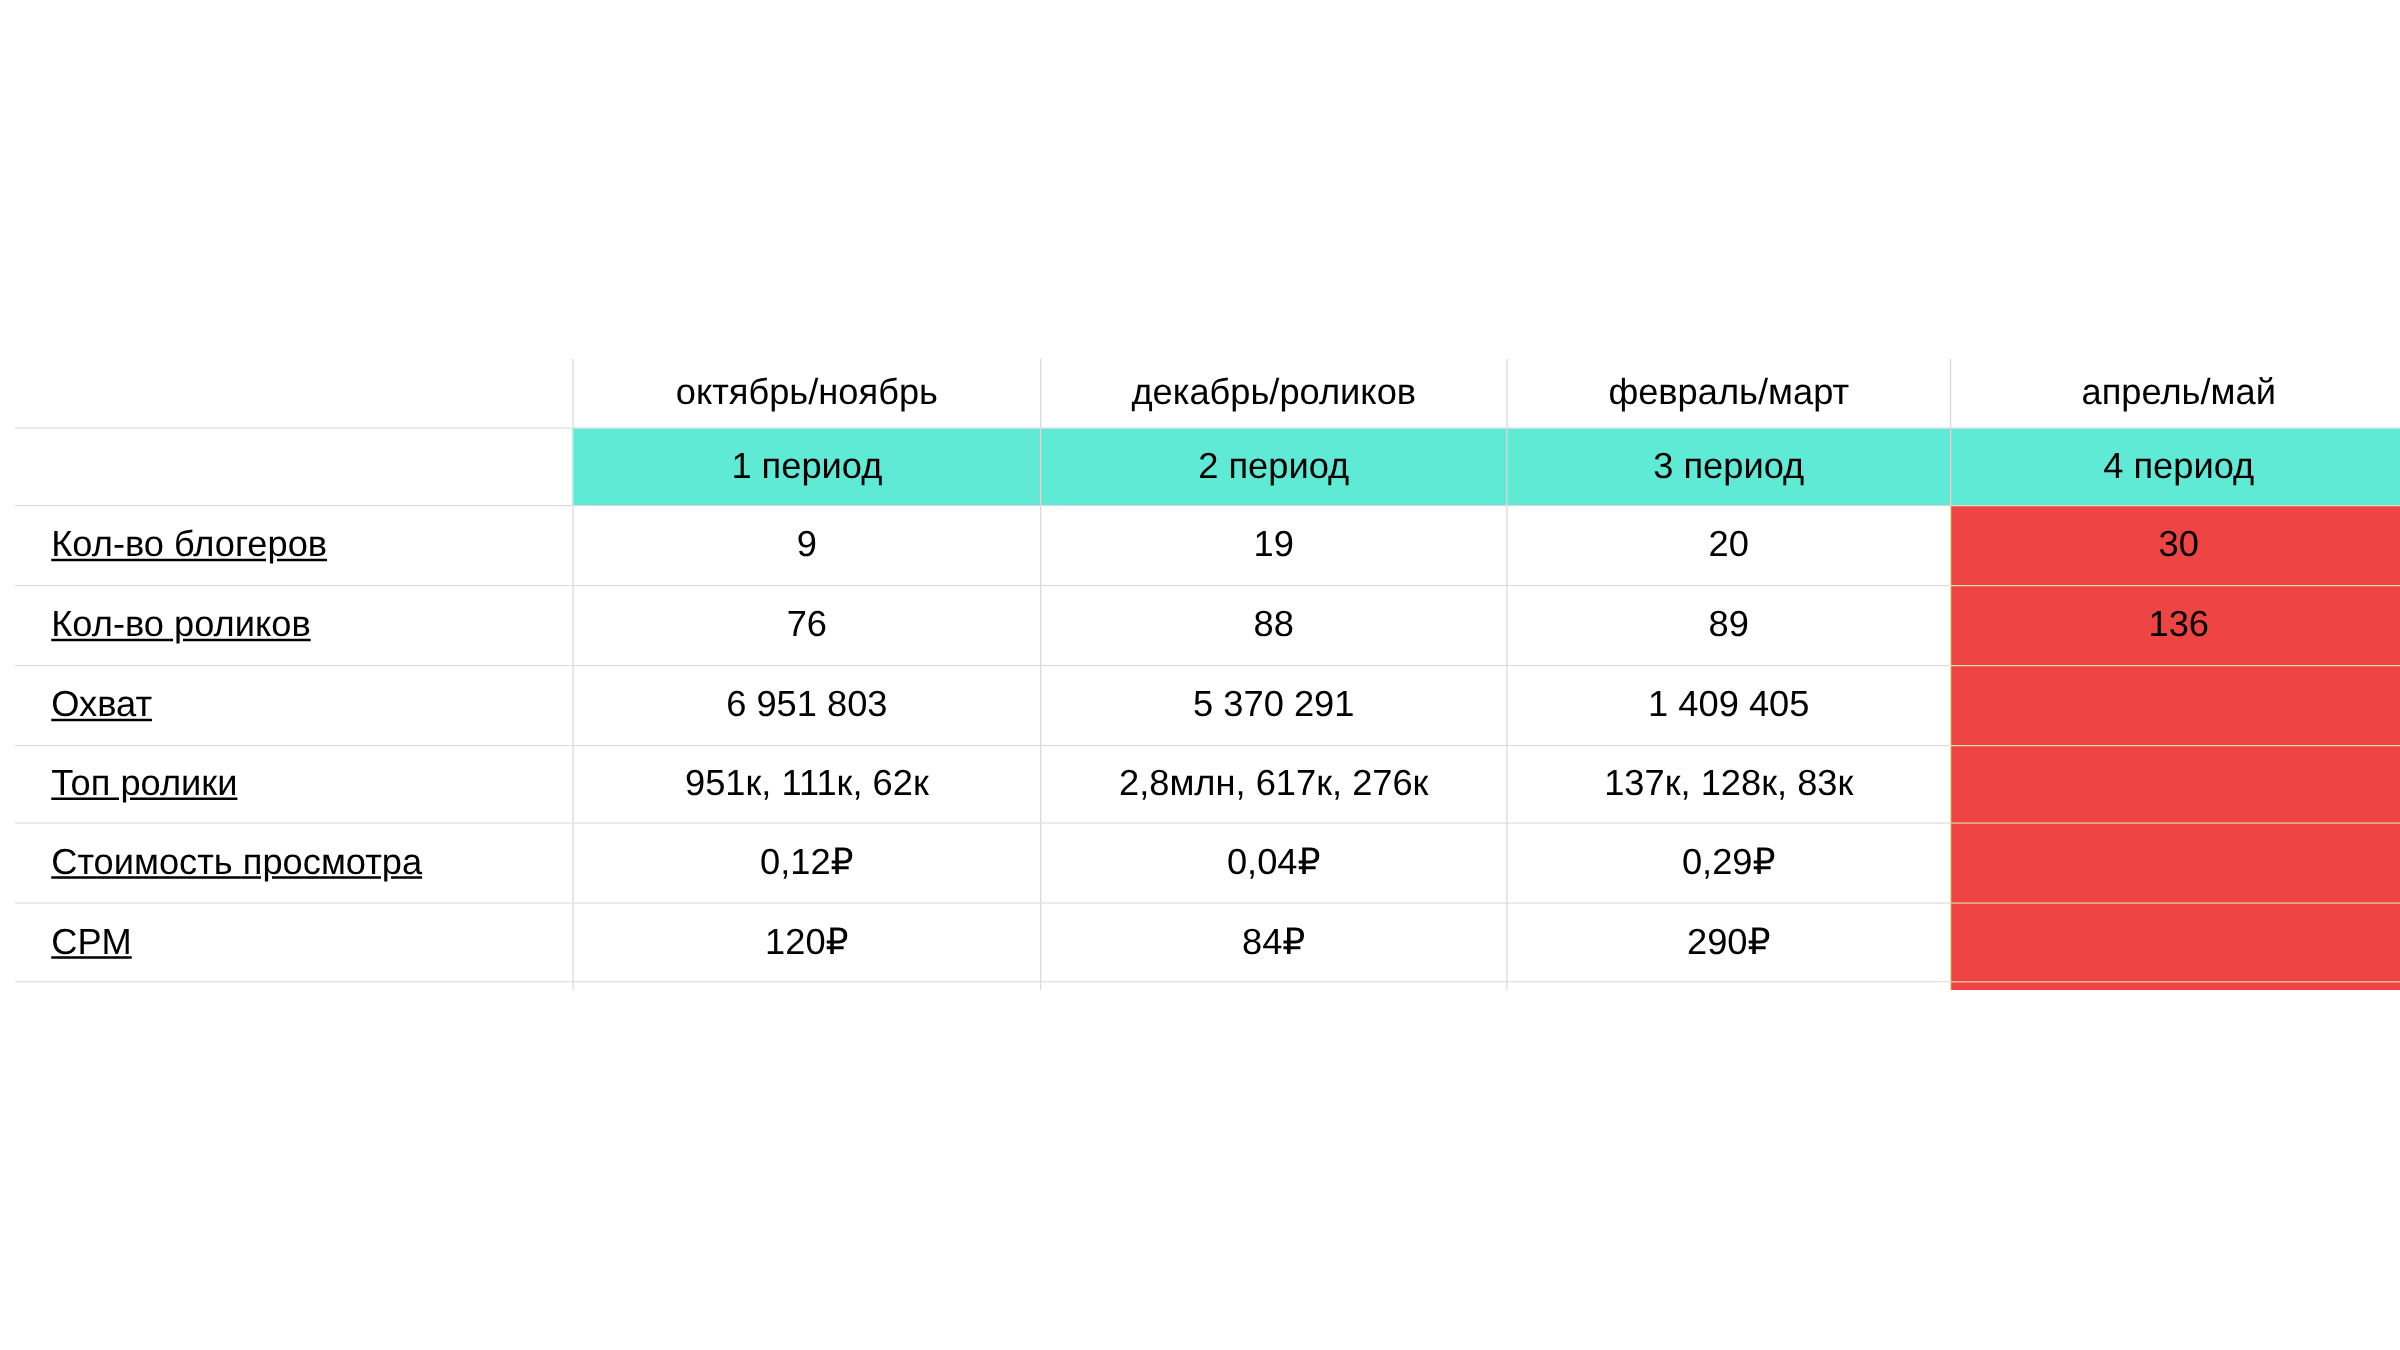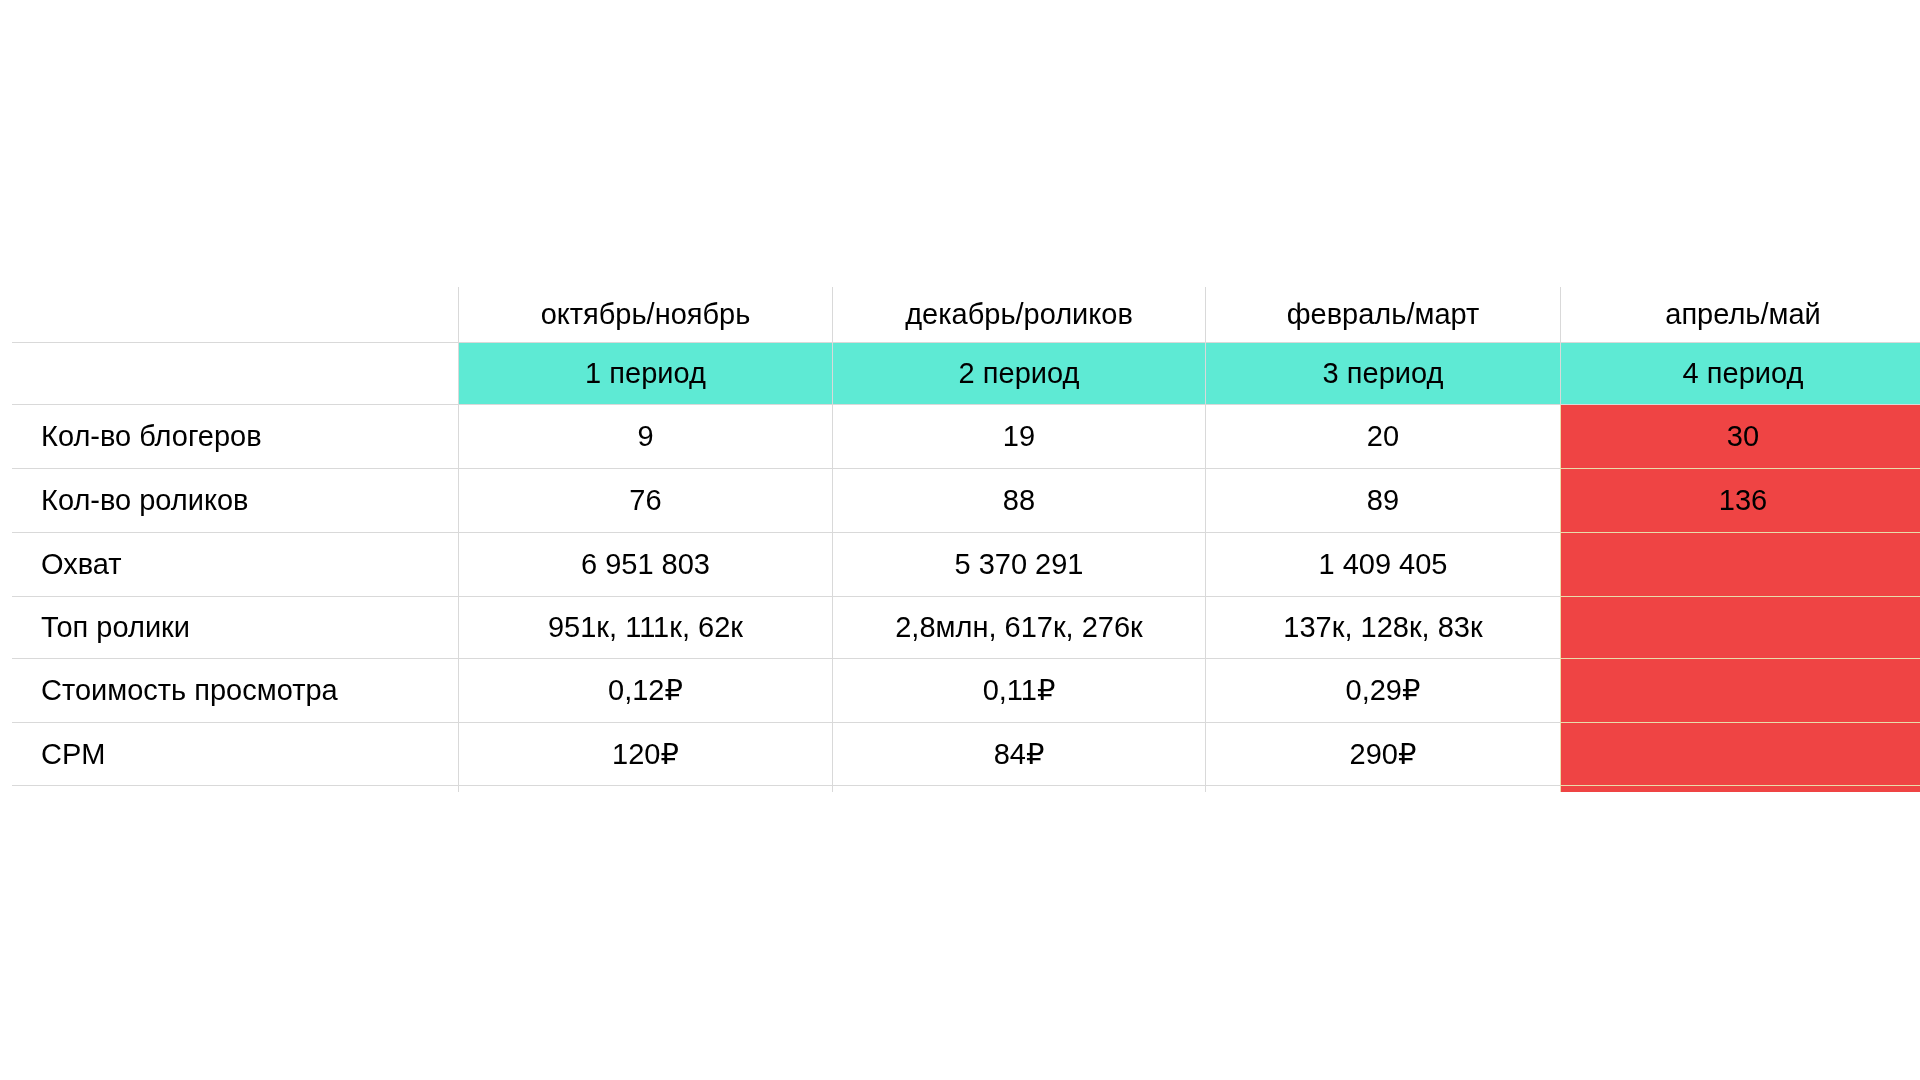--- a/index.html
+++ b/index.html
@@ -14,21 +14,21 @@
     grid-template-rows:56px 62px 64px 64px 64px 62px 64px 63px 6px;
   }
   .cell{
     box-sizing:border-box;
     display:flex;align-items:center;justify-content:center;
     font-size:29px;line-height:1;white-space:nowrap;overflow:hidden;
     border-left:1px solid #d9d9d9;
     border-bottom:1px solid #d9d9d9;
     background:#ffffff;
   }
-  .lbl{justify-content:flex-start;padding-left:29px;border-left:none;}
+  .lbl{justify-content:flex-start;padding-left:29px;border-left:none;text-decoration:underline;}
   .purple{background:#5eead4;}
   .yellow{background:#ef4444;border-bottom-color:#e9dcab;}
   .bl-tan{border-left-color:#e9dcab;}
   .nb{border-bottom:none;}
 </style>
 </head>
 <body>
 
 <div class="sheet">
 
@@ -69,21 +69,21 @@
 
   <div class="cell lbl">Топ ролики</div>
   <div class="cell">951к, 111к, 62к</div>
   <div class="cell">2,8млн, 617к, 276к</div>
   <div class="cell">137к, 128к, 83к</div>
   <div class="cell yellow bl-tan"></div>
   <div class="cell yellow bl-tan"></div>
 
   <div class="cell lbl">Стоимость просмотра</div>
   <div class="cell">0,12₽</div>
-  <div class="cell">0,11₽</div>
+  <div class="cell">0,04₽</div>
   <div class="cell">0,29₽</div>
   <div class="cell yellow bl-tan"></div>
   <div class="cell yellow bl-tan"></div>
 
   <div class="cell lbl">CPM</div>
   <div class="cell">120₽</div>
   <div class="cell">84₽</div>
   <div class="cell">290₽</div>
   <div class="cell yellow bl-tan"></div>
   <div class="cell yellow bl-tan"></div>

